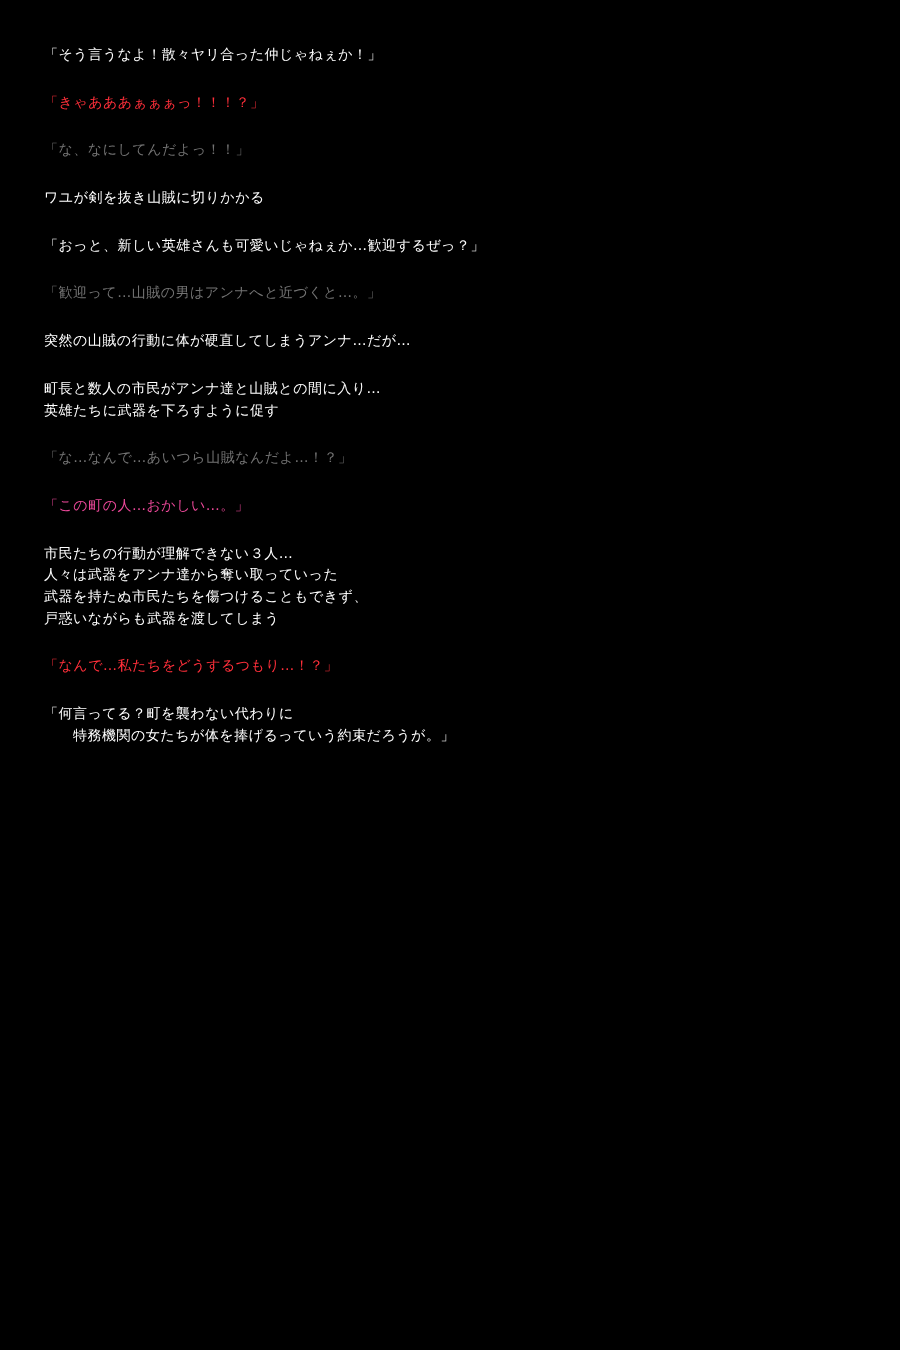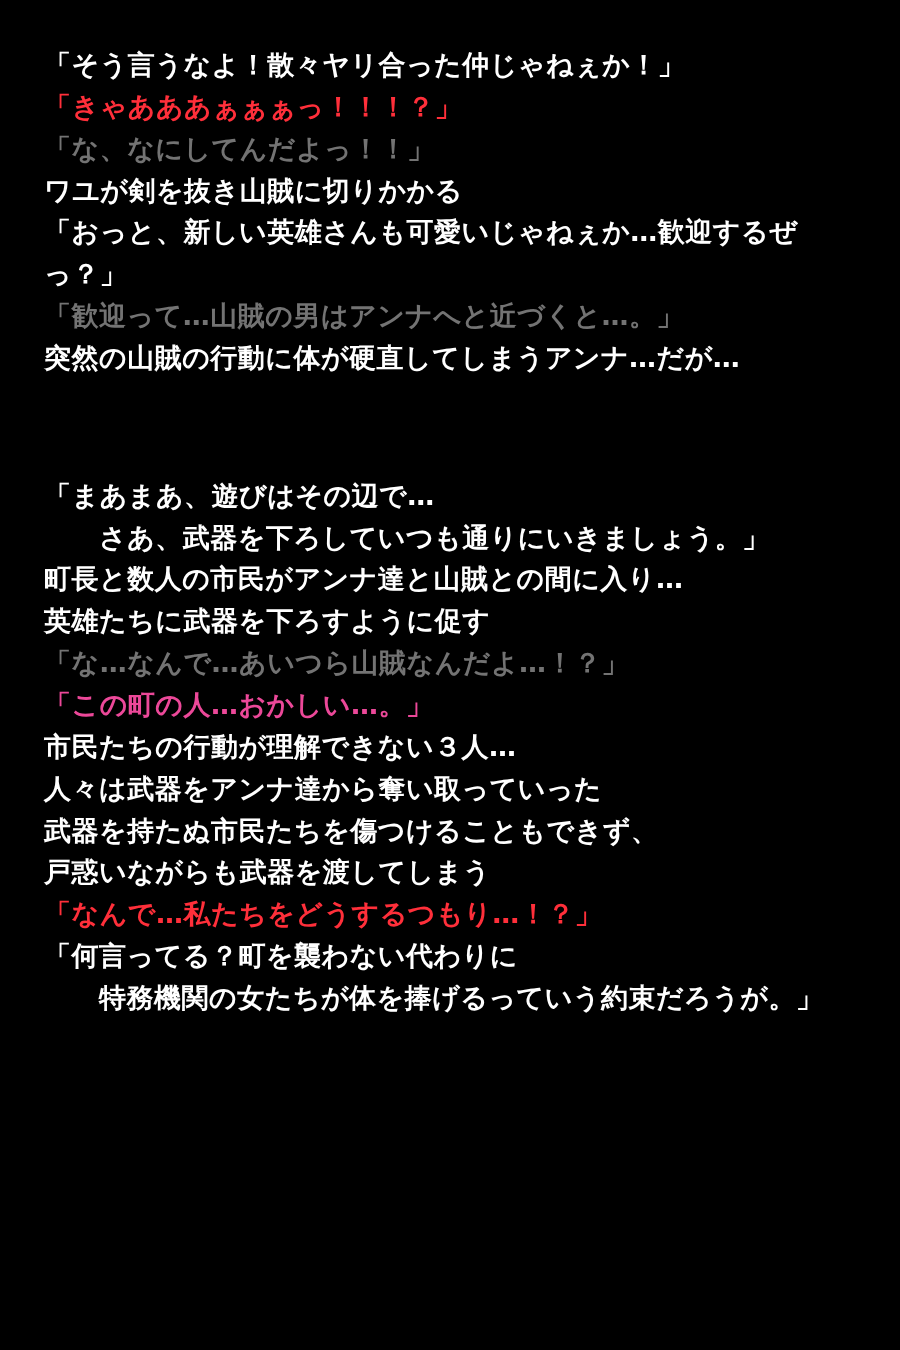--- a/index.html
+++ b/index.html
@@ -16,47 +16,45 @@
   }
   #page {
     position: relative;
     width: 900px;
     height: 1350px;
     background: #000000;
     box-sizing: border-box;
     padding: 44px 40px 0 44px;
   }
   .block {
-    font-size: 27px;
+    font-size: 14px;
     line-height: 1.55;
     letter-spacing: 0.5px;
     white-space: pre-wrap;
-    font-weight: 700;
+    font-weight: 400;
   }
   .white  { color: #ffffff; }
   .red    { color: #ff2f3a; }
   .purple { color: #737373; }
   .cyan   { color: #ec4899; }
-  .gap-m  { }
+  .gap-m  { margin-top: 26px; }
   .gap-xl { margin-top: 96px; }
 </style>
 </head>
 <body>
 
 <div id="page">
   <div id="script-container">
       <div class="block white">「そう言うなよ！散々ヤリ合った仲じゃねぇか！」</div>
       <div class="block red gap-m">「きゃあああぁぁぁっ！！！？」</div>
       <div class="block purple gap-m">「な、なにしてんだよっ！！」</div>
       <div class="block white gap-m">ワユが剣を抜き山賊に切りかかる</div>
       <div class="block white gap-m">「おっと、新しい英雄さんも可愛いじゃねぇか…歓迎するぜっ？」</div>
       <div class="block purple gap-m">「歓迎って…山賊の男はアンナへと近づくと…。」</div>
       <div class="block white gap-m">突然の山賊の行動に体が硬直してしまうアンナ…だが…</div>
-      <div class="block white gap-xl">「まあまあ、遊びはその辺で…
-　　さあ、武器を下ろしていつも通りにいきましょう。」</div>
       <div class="block white gap-m">町長と数人の市民がアンナ達と山賊との間に入り…
 英雄たちに武器を下ろすように促す</div>
       <div class="block purple gap-m">「な…なんで…あいつら山賊なんだよ…！？」</div>
       <div class="block cyan gap-m">「この町の人…おかしい…。」</div>
       <div class="block white gap-m">市民たちの行動が理解できない３人…
 人々は武器をアンナ達から奪い取っていった
 武器を持たぬ市民たちを傷つけることもできず、
 戸惑いながらも武器を渡してしまう</div>
       <div class="block red gap-m">「なんで…私たちをどうするつもり…！？」</div>
       <div class="block white gap-m">「何言ってる？町を襲わない代わりに

